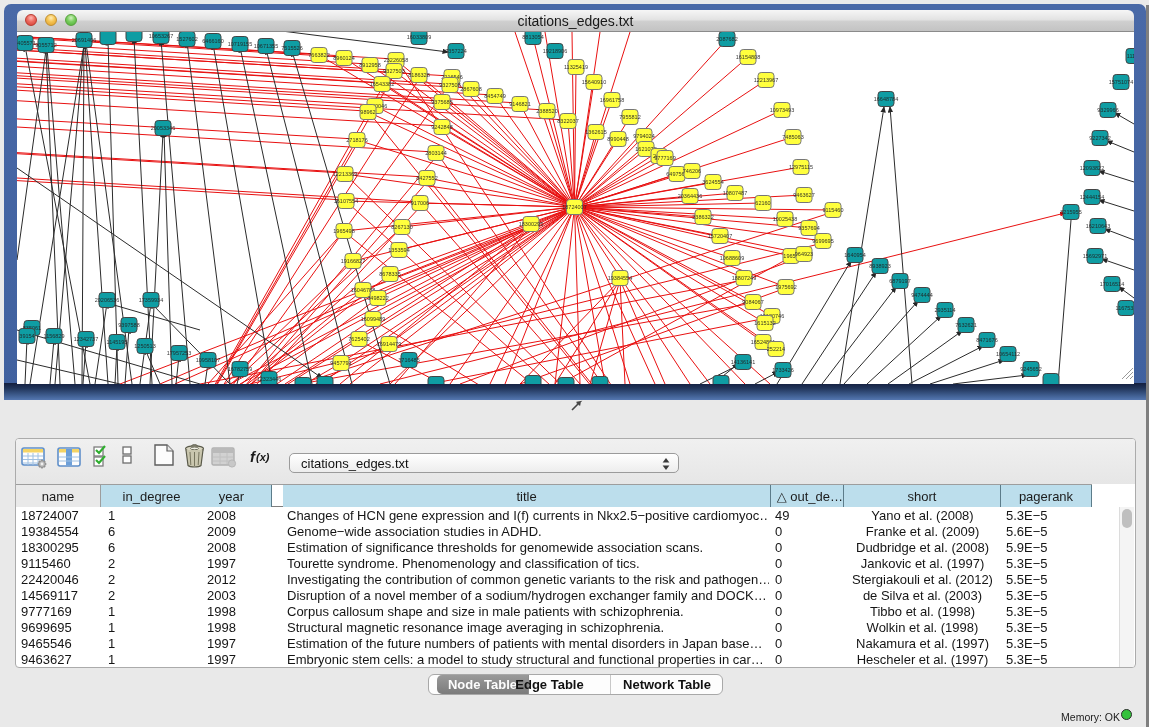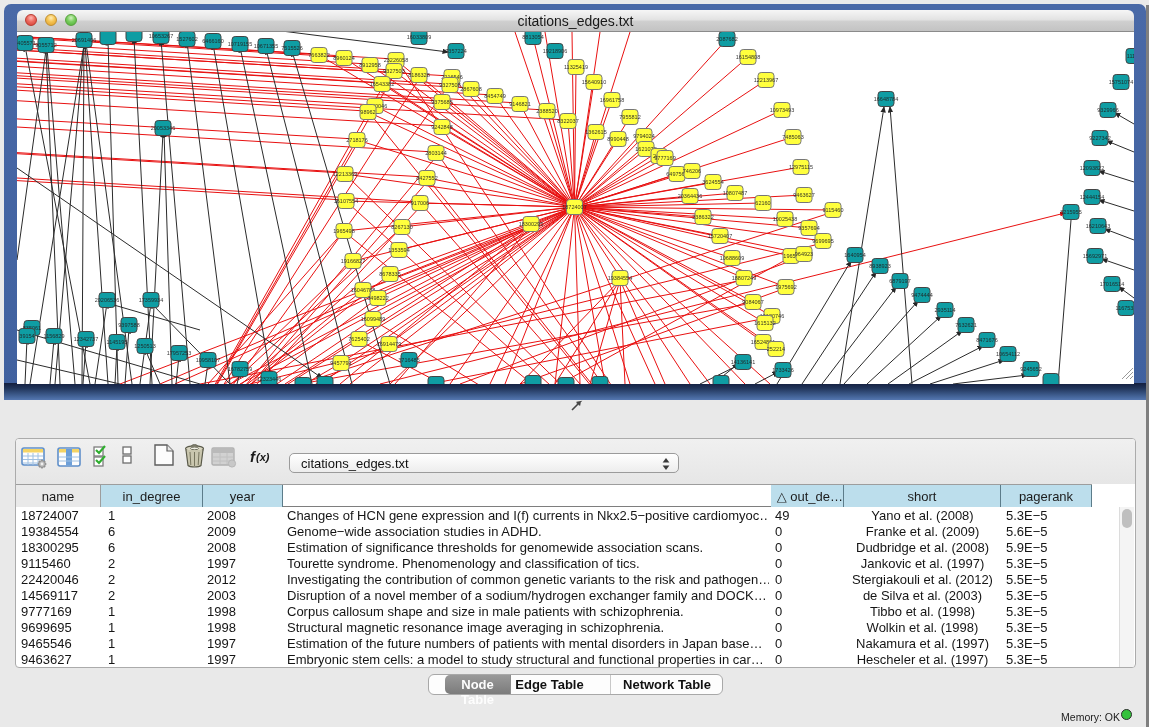--- a/index.html
+++ b/index.html
@@ -20,37 +20,37 @@
 #cursor{position:absolute;left:569px;top:0px}
 #container{position:absolute;left:15px;top:38px;width:1121px;height:230px;background:#fff;border:1px solid #ababab;border-radius:4px;overflow:hidden}
 #toolbar{position:absolute;left:0;top:0;width:100%;height:45px;background:linear-gradient(#f0f0f0,#e6e6e6);}
 #combo{position:absolute;left:273px;top:14px;width:390px;height:20px;background:linear-gradient(#fff,#ededed);border:1px solid #9b9b9b;border-radius:5px;font-size:13px;color:#111;padding:2px 0 0 11px}
 #combo svg{position:absolute;right:8px;top:4px}
 
 #thead{position:absolute;left:0;top:45px;width:1076px;height:23px;font-size:13px;color:#1c1c1c;border-top:1px solid #9d9d9d;border-bottom:1px solid #7e7e7e}
 #thead div{position:absolute;top:0;height:22px;background:#bcdeec;border-right:1px solid #5c7c8a;text-align:center;padding-top:4px}
 #thead .h0{left:0;width:85px;background:#e9e9e9;border-right:1px solid #9d9d9d}
 #thead .h1{left:85px;width:102px}
-#thead .h2{left:187px;width:80px}
+#thead .h2{left:176px;width:80px}
 #thead .h3{left:267px;width:488px}
 #thead .h4{left:755px;width:73px;text-align:right;padding-left:4px}
 #thead .h5{left:828px;width:157px}
 #thead .h6{left:985px;width:91px}
 #tbody{position:absolute;left:0;top:68px;width:1081px;font-size:13px;color:#151515}
 .tr{position:relative;height:16px;white-space:nowrap}
 .tr div{position:absolute;top:1px;overflow:hidden}
 .c0{left:5px;width:80px} .c1{left:92px;width:90px} .c2{left:191px;width:70px}
 .c3{left:271px;width:482px} .c4{left:759px;width:68px}
 .c5{left:828px;width:157px;text-align:center} .c6{left:990px;width:90px}
 #sbar{position:absolute;right:1px;top:68px;width:15px;height:161px;background:#f4f4f4;border-left:1px solid #dcdcdc}
 #sthumb{position:absolute;left:2px;top:2px;width:10px;height:19px;background:#bfbfbf;border-radius:5px}
 
 #tabs{position:absolute;left:428px;top:274px;width:295px;height:21px;border:1px solid #a8a8a8;border-radius:6px;background:#fdfdfd;font-size:13px}
 #tabs div{position:absolute;top:0;height:19px;text-align:center;padding-top:2px;font-weight:bold}
-#tab1{left:16px;width:66px;background:linear-gradient(#9a9a9a,#7b7b7b);color:#fdfdfd;border-radius:5px 0 0 5px;border-right:1px solid #8e8e8e}
+#tab1{left:8px;width:92px;background:linear-gradient(#9a9a9a,#7b7b7b);color:#fdfdfd;border-radius:5px 0 0 5px;border-right:1px solid #8e8e8e}
 #tab2{left:76px;width:89px;color:#111}
 #tab3{left:181px;width:113px;color:#111;border-left:1px solid #c8c8c8}
 #mem{position:absolute;right:26px;top:311px;font-size:10.5px;color:#1d1d1d}
 #memdot{position:absolute;right:14px;top:309px;width:11px;height:11px;border-radius:50%;background:#35c23c;border:1.5px solid #2c2c2c}
 #rstrip{position:absolute;right:0;top:5px;width:3px;height:722px;background:#7f7f7f}
 
 .icon{position:absolute;top:9px}
 #pic1{right:30px;top:11px}
 #pic2{position:absolute;right:11px;top:11px;font-size:15px;font-weight:bold;color:#111;transform:scaleX(1.15)}
 </style></head>
@@ -661,20 +661,21 @@
         </svg>
         <div id="combo">citations_edges.txt<svg width="8" height="12">
               <path d="M4,0 L7.4,4.5 H0.6 z" fill="#3a3a3a"></path>
               <path d="M4,12 L7.4,7.5 H0.6 z" fill="#3a3a3a"></path>
             </svg></div>
       </div>
       <div id="thead">
         <div class="h0">name</div>
           <div class="h1">in_degree</div>
           <div class="h2">year</div>
+        <div class="h3">title</div>
           <div class="h4">△ out_de…</div>
           <div class="h5">short</div>
         <div class="h6">pagerank</div>
       </div>
       <div id="tbody">
 <div class="tr">
             <div class="c0">18724007</div>
             <div class="c1">1</div>
             <div class="c2">2008</div>
             <div class="c3">Changes of HCN gene expression and I(f) currents in Nkx2.5−positive cardiomyoc…</div>

